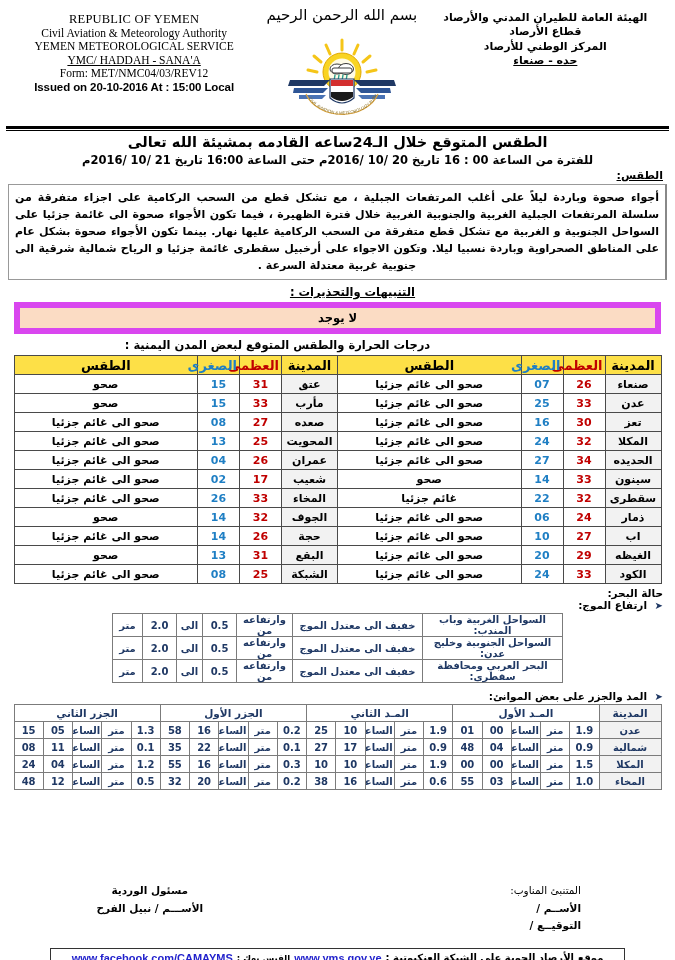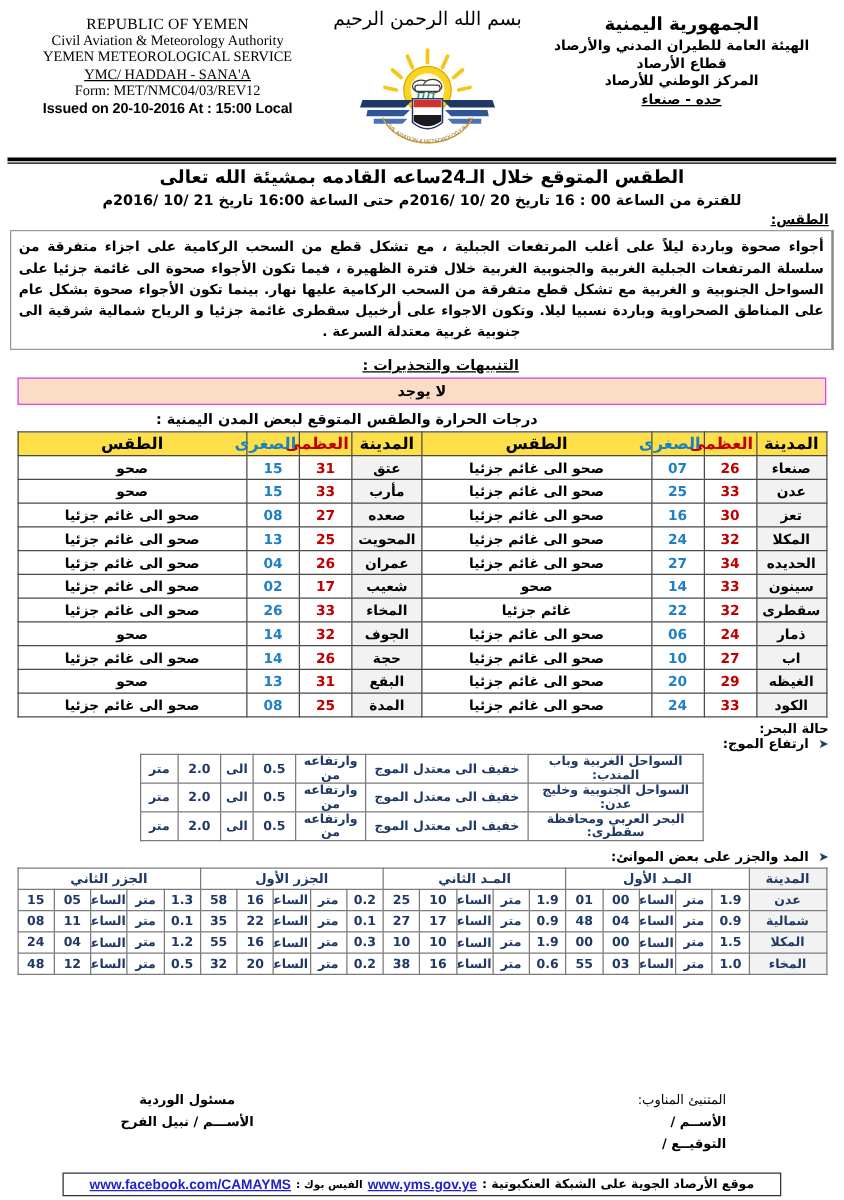--- a/index.html
+++ b/index.html
@@ -112,21 +112,21 @@
     direction: rtl; text-align: center;
     font-size: 11.5px; font-weight: bold;
     margin-top: 5px;
     text-decoration: underline;
     padding-left: 30px;
   }
   .warn-band {
     direction: rtl;
     margin: 3px 14px 0 14px;
     background: #fbdcc4;
-    border: 1px solid #d946ef;
+    border: 6px solid #d946ef;
     text-align: center;
     font-size: 11.5px; font-weight: bold;
     padding: 3px 0 3px 0;
   }
 
   .temps-head {
     direction: rtl; text-align: center;
     font-size: 11.5px; font-weight: bold;
     margin-top: 4px;
     padding-right: 120px;
@@ -322,21 +322,20 @@
 
         <path id="ringpath" d="M24 58 A38 30 0 0 0 96 58" fill="none" stroke="#d9a441" stroke-width="1.2"></path>
         <text font-size="4.2" fill="#8a6d1f" font-family="Liberation Sans, sans-serif">
           <textPath href="#ringpath" startOffset="6%">CIVIL AVIATION &amp; METEOROLOGY AUTHORITY</textPath>
         </text>
       </svg>
     </div>
   </div>
 
   <div class="hdr-right">
-    <div class="r1">الجمهورية اليمنية</div>
     <div class="r2">الهيئة العامة للطيران المدني والأرصاد</div>
     <div class="r3">قطاع الأرصاد</div>
     <div class="r4">المركز الوطني للأرصاد</div>
     <div class="r5">حده - صنعاء</div>
   </div>
 </div>
 
 <div class="rule-thick"></div>
 
 <div class="title-block">
@@ -465,21 +464,21 @@
         <td class="c-city">البقع</td>
         <td class="c-max">31</td>
         <td class="c-min">13</td>
         <td class="c-wx">صحو</td>
       </tr>
       <tr>
         <td class="c-city">الكود</td>
         <td class="c-max">33</td>
         <td class="c-min">24</td>
         <td class="c-wx">صحو الى غائم جزئيا</td>
-        <td class="c-city">المدة</td>
+        <td class="c-city">الشبكة</td>
         <td class="c-max">25</td>
         <td class="c-min">08</td>
         <td class="c-wx">صحو الى غائم جزئيا</td>
       </tr>
     </tbody>
 </table>
 
 <div class="sea-label">حالة البحر:</div>
 <div class="sea-label2">
   <span class="bullet-arrow">➤</span>

